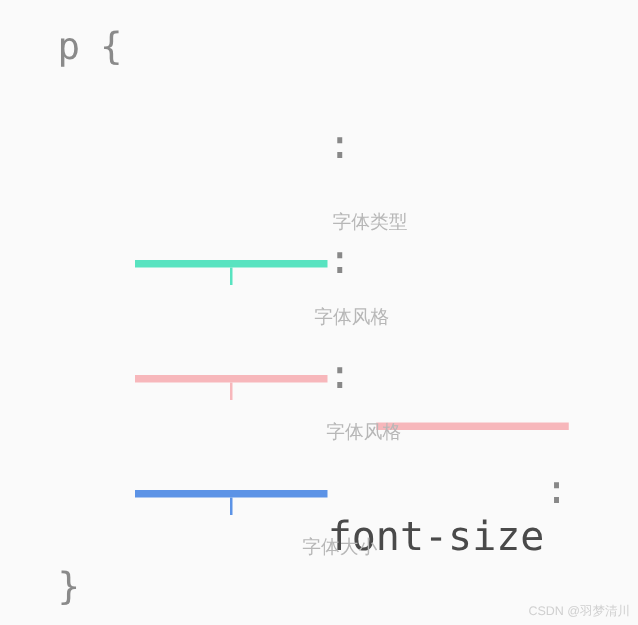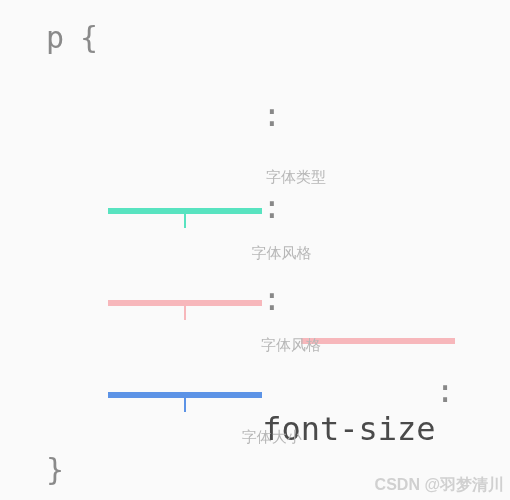--- a/index.html
+++ b/index.html
@@ -75,24 +75,23 @@
     text-align: center;
     width: 160px;
     transform: translateX(-50%);
     top: 56px;
     white-space: nowrap;
   }
   .watermark {
     position: absolute;
     right: 6px;
     bottom: 4px;
-    font-size: 16px;
+    font-size: 10px;
     color: #d0d0d0;
     font-family: -apple-system, BlinkMacSystemFont, "Segoe UI","PingFang SC","Microsoft YaHei",sans-serif;
-    font-weight: bold;
   }
 </style>
 </head>
 <body>
 
 <div class="canvas">
 
   <span class="selector" style="left:46px; top:20px;">p</span>
   <span class="brace" style="left:80px; top:20px;">{</span>
 

